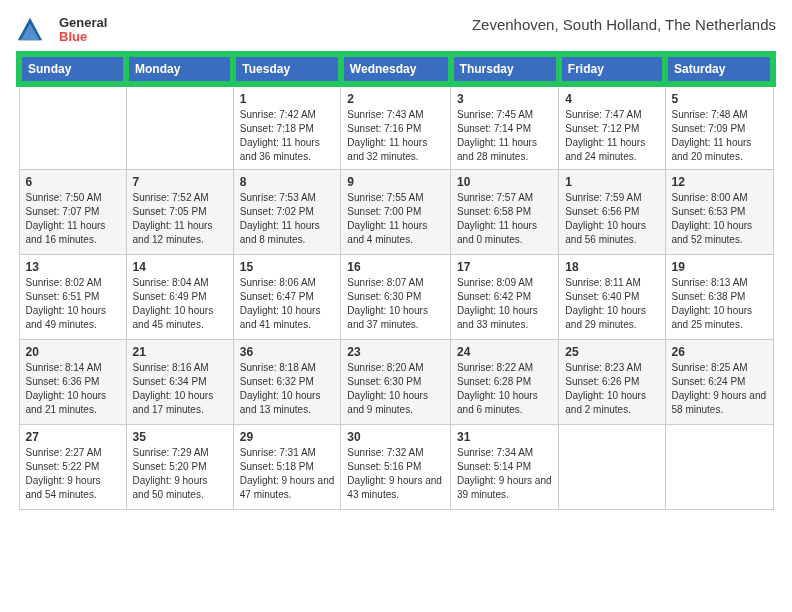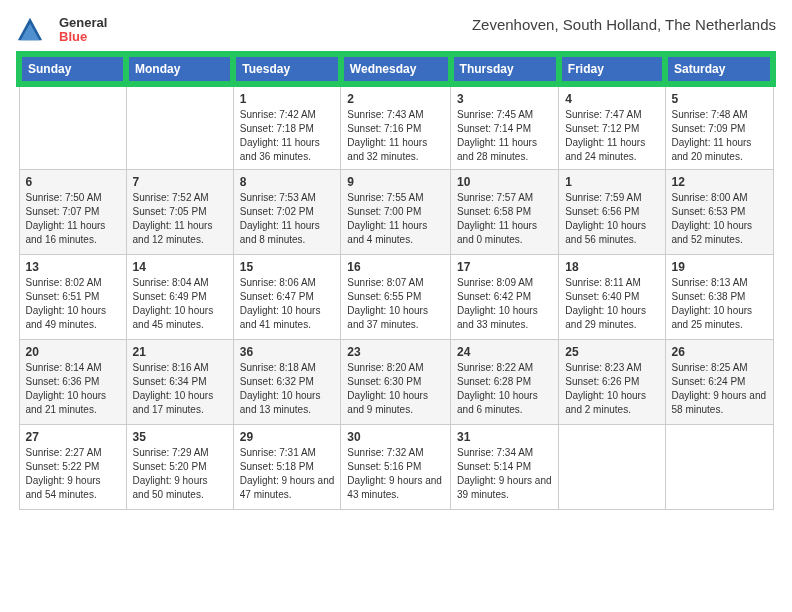--- a/index.html
+++ b/index.html
@@ -216,21 +216,21 @@
         </td>
         <td>
           <span class="day-num">15</span>
           <div class="day-info">Sunrise: 8:06 AM
 Sunset: 6:47 PM
 Daylight: 10 hours and 41 minutes.</div>
         </td>
         <td>
           <span class="day-num">16</span>
           <div class="day-info">Sunrise: 8:07 AM
-Sunset: 6:55 PM
+Sunset: 6:30 PM
 Daylight: 10 hours and 37 minutes.</div>
         </td>
         <td>
           <span class="day-num">17</span>
           <div class="day-info">Sunrise: 8:09 AM
 Sunset: 6:42 PM
 Daylight: 10 hours and 33 minutes.</div>
         </td>
         <td>
           <span class="day-num">18</span>

